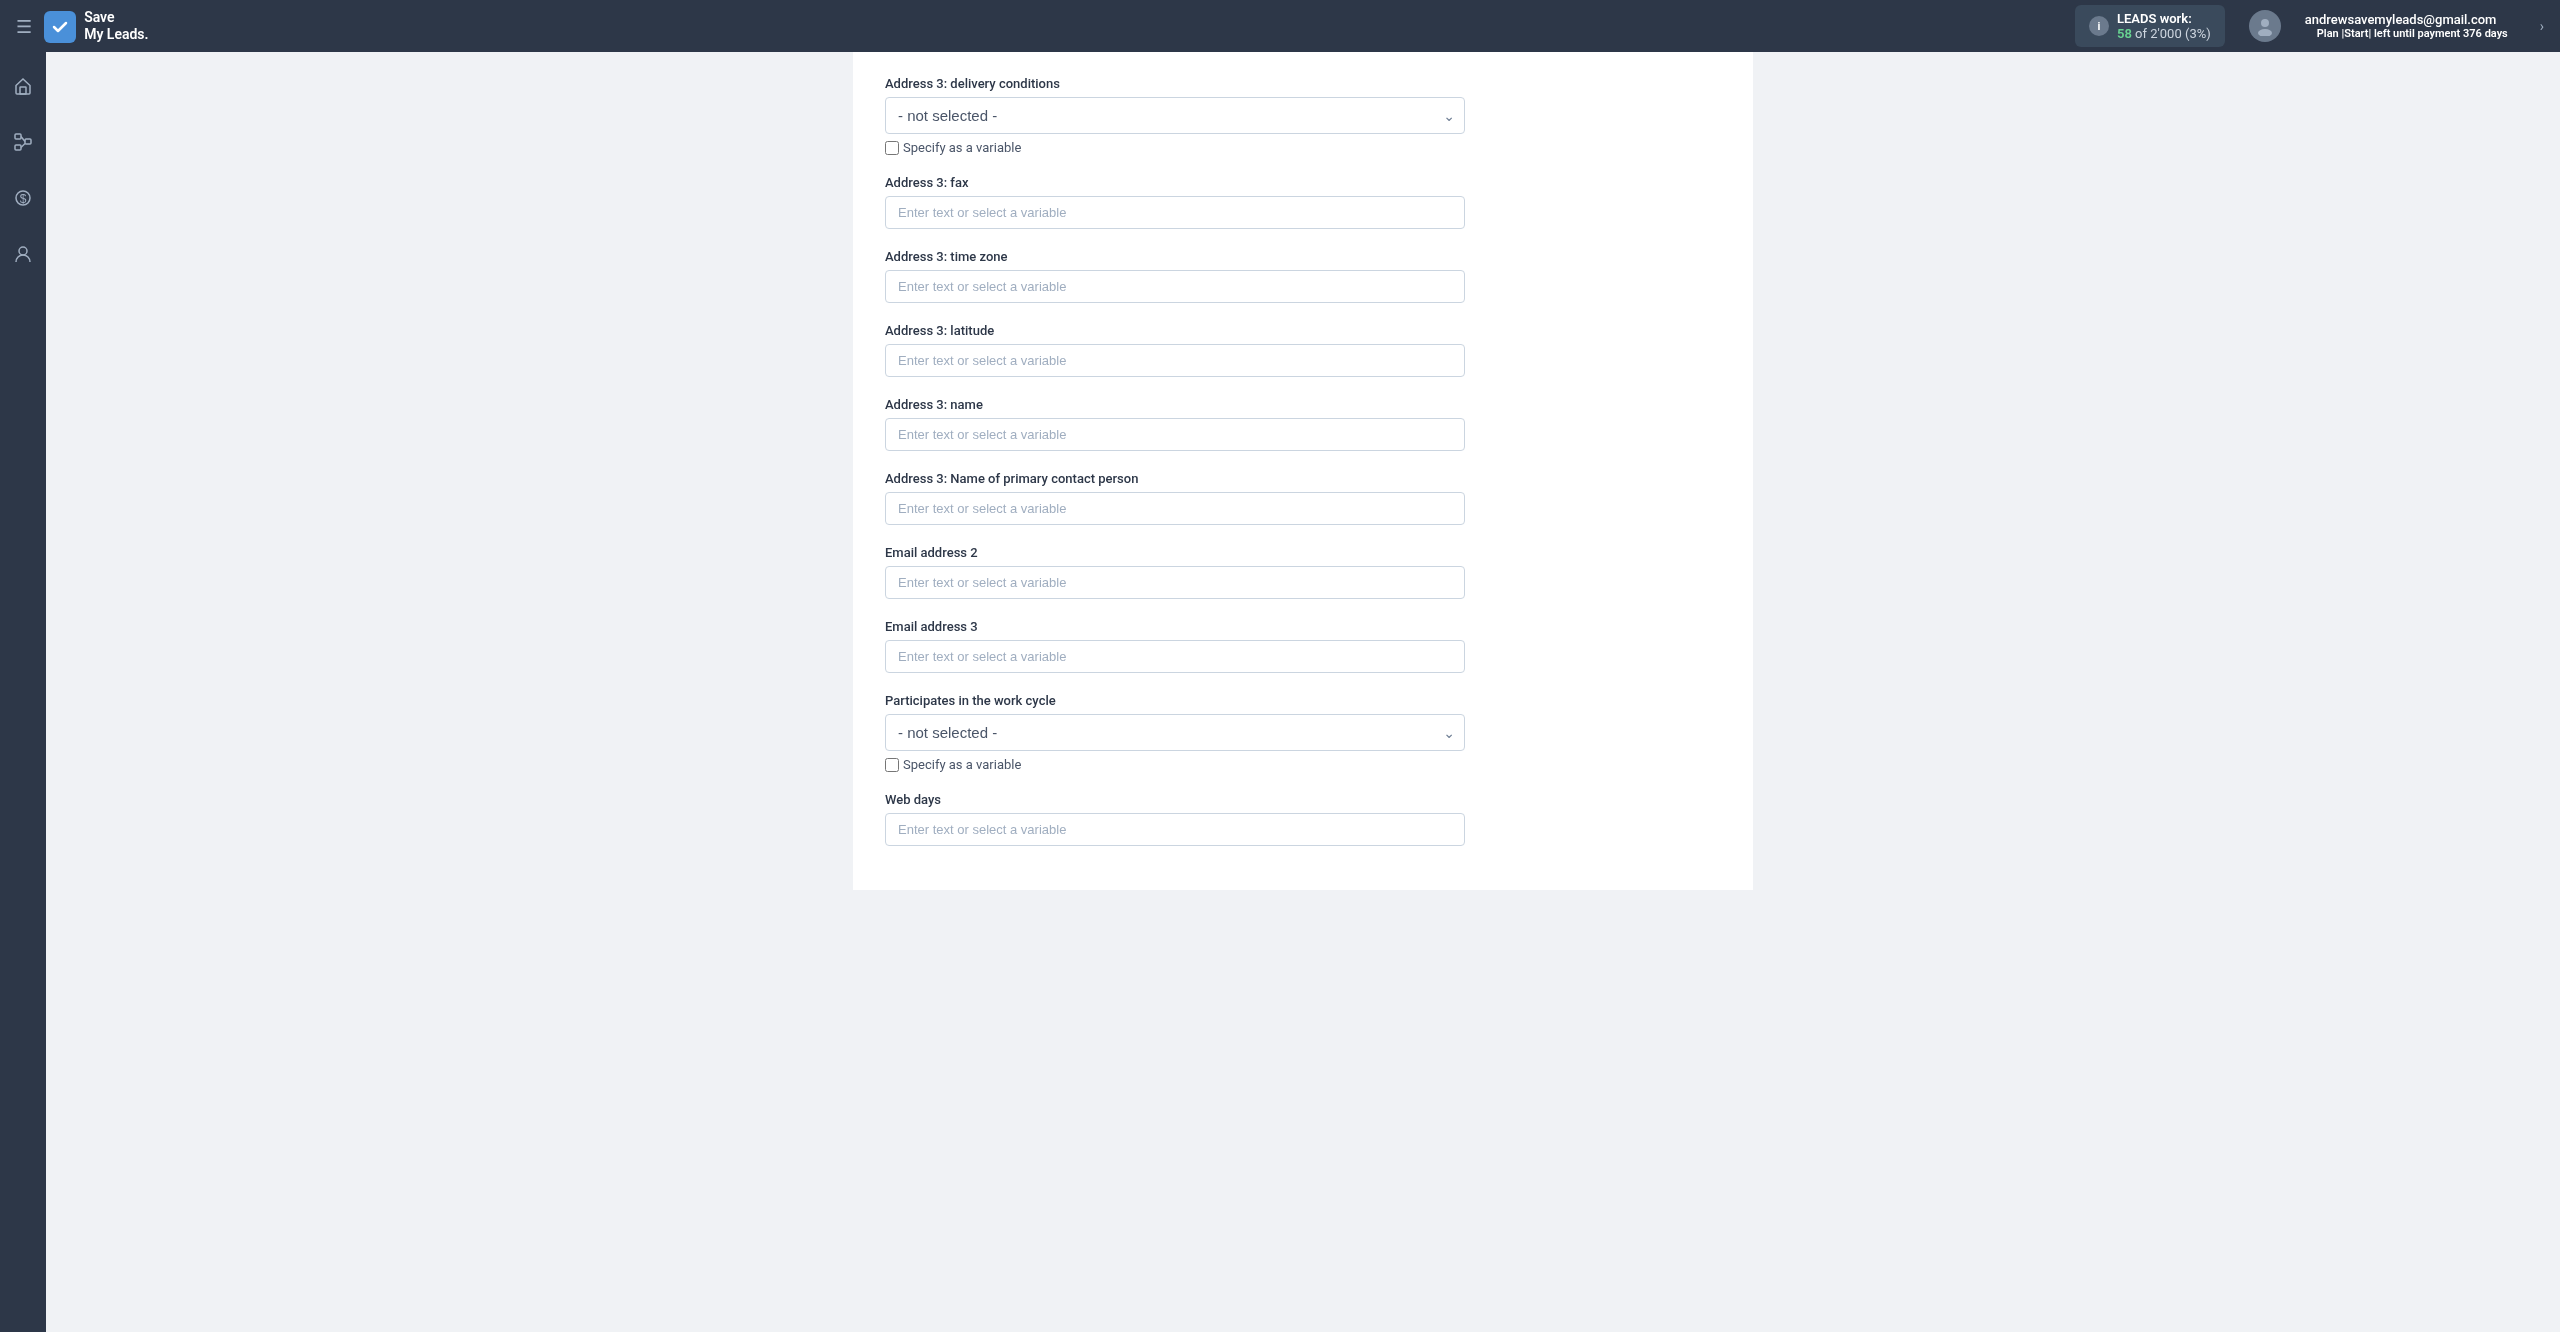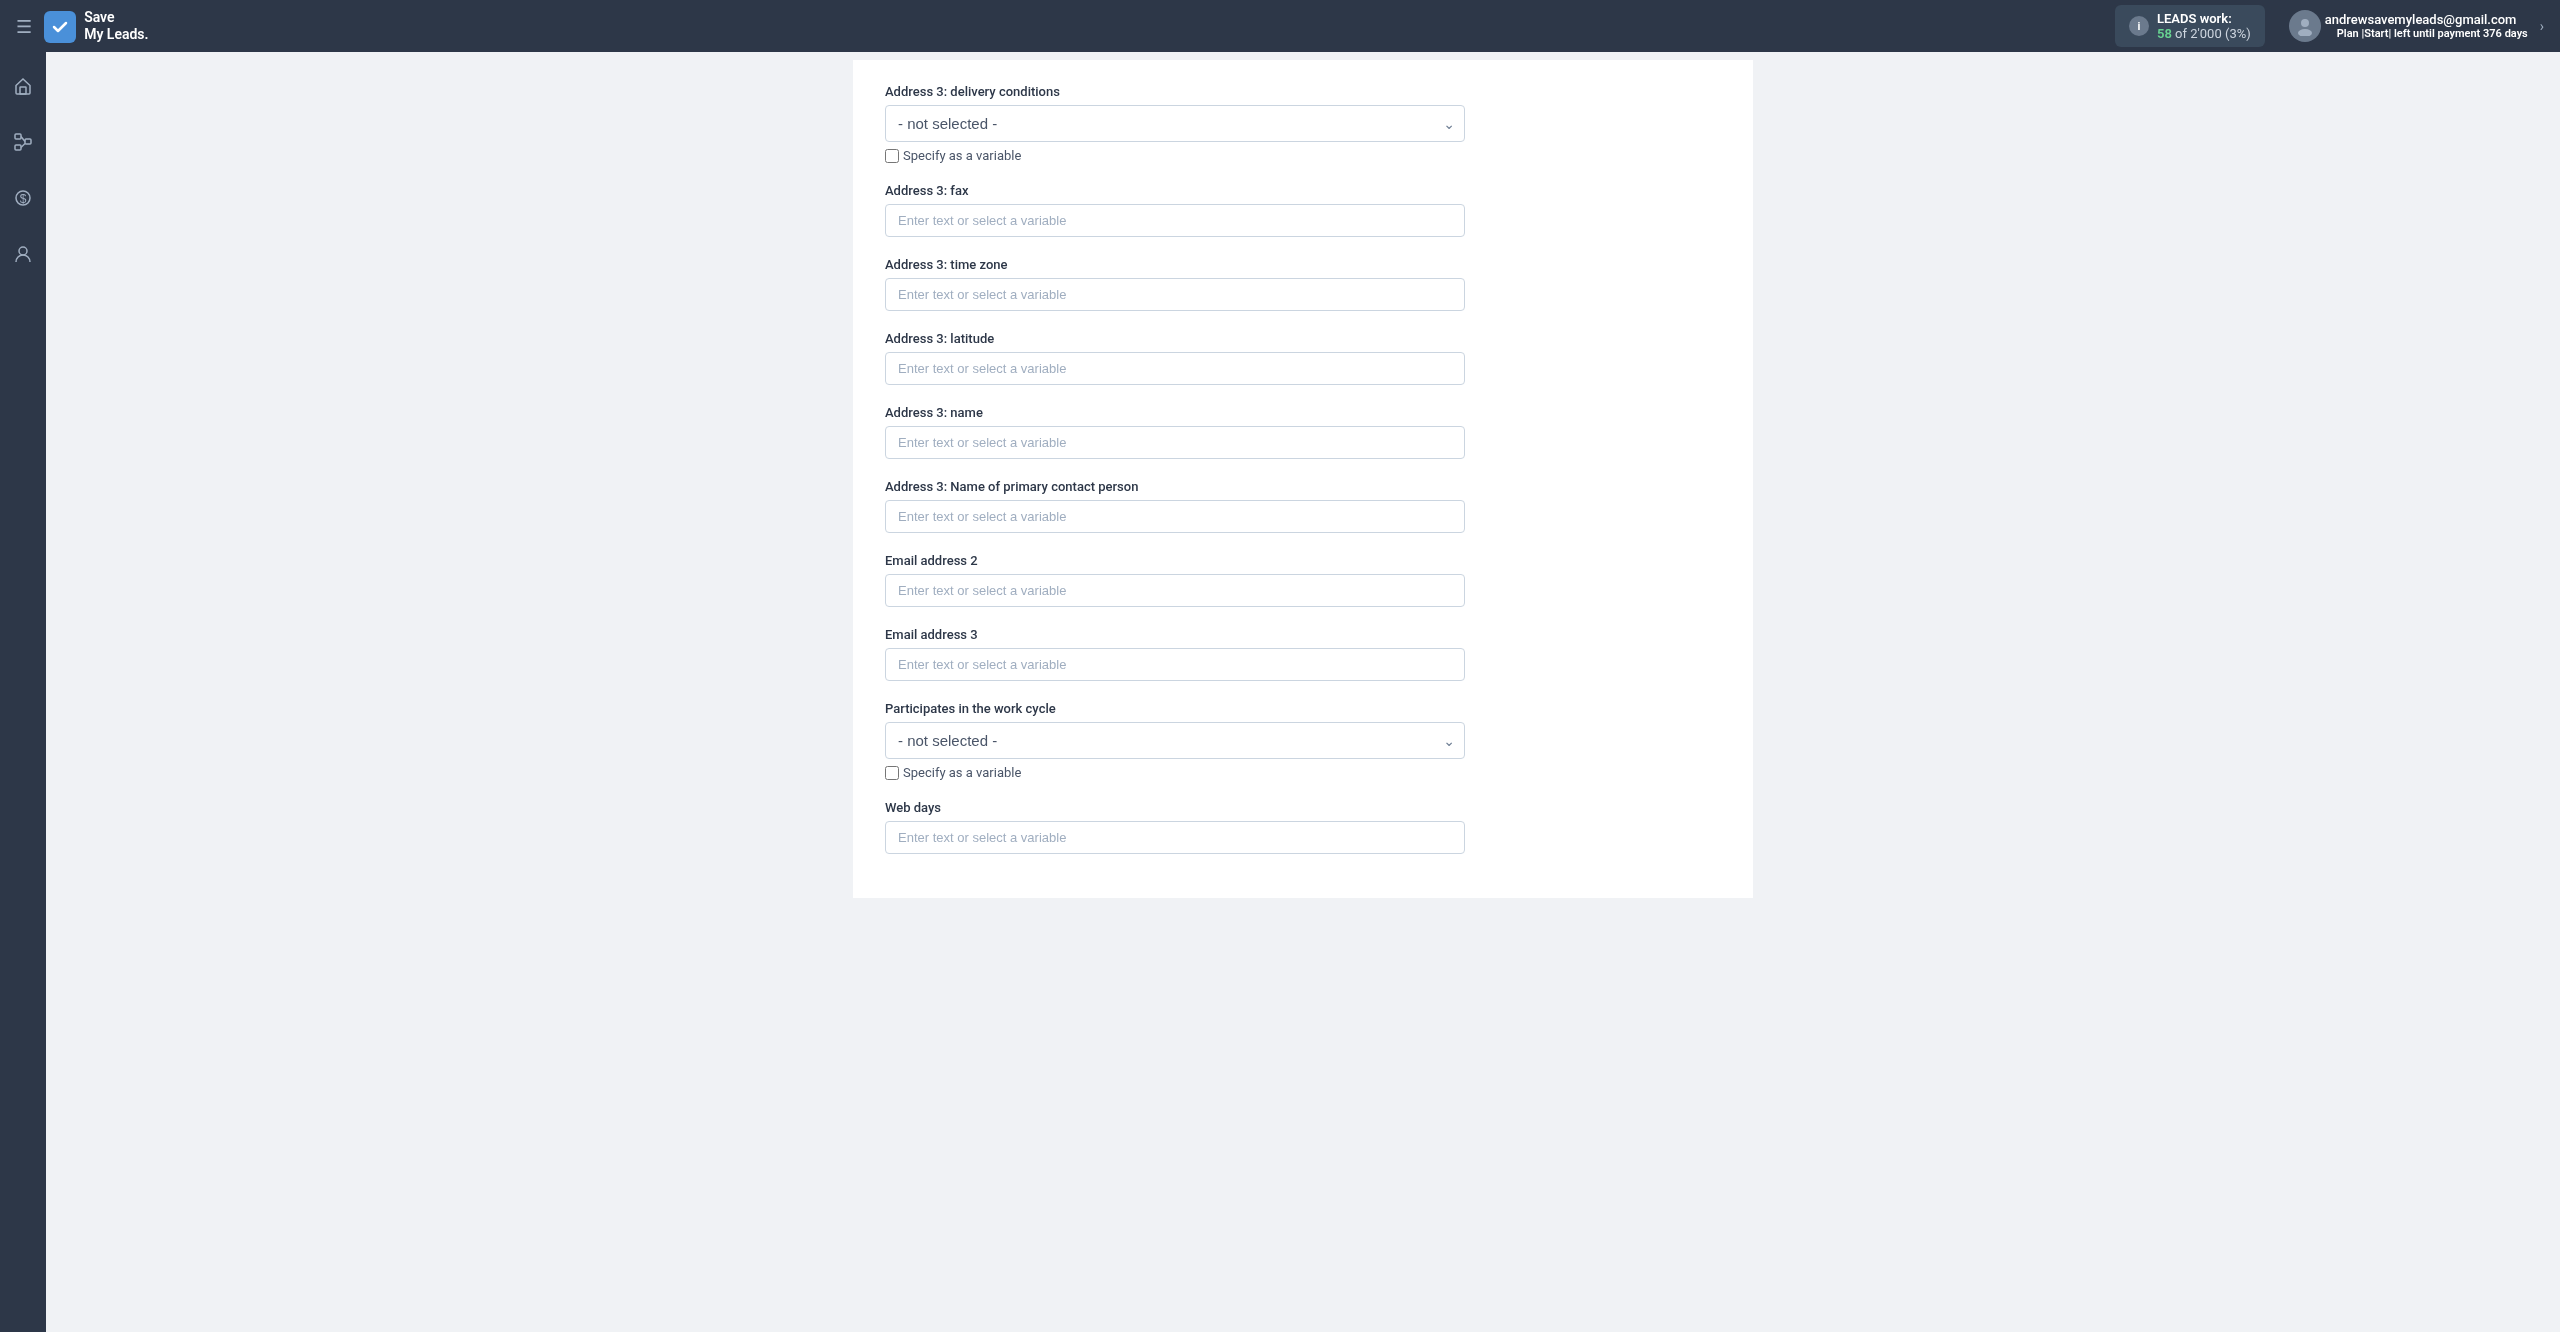--- a/index.html
+++ b/index.html
@@ -34,21 +34,21 @@
       font-size: 13px;
     }
     .leads-usage .info-icon {
       width: 20px; height: 20px; border-radius: 50%;
       background: #6b7a8d; display: flex; align-items: center; justify-content: center;
       color: white; font-size: 11px; font-weight: bold; flex-shrink: 0;
     }
     .leads-usage .usage-title { color: white; font-weight: 600; font-size: 13px; }
     .leads-count { color: #68d391; font-weight: 600; }
     .user-section {
-      display: flex; align-items: center; gap: 4px;
+      display: flex; align-items: center; gap: 24px;
       color: #cdd5df; font-size: 13px;
       margin-left: 12px;
       justify-content: space-between;
     }
     .user-avatar {
       width: 32px; height: 32px; border-radius: 50%;
       background: #6b7a8d; display: flex; align-items: center; justify-content: center;
       color: white; font-size: 14px;
     }
     .user-info .user-email { color: white; font-weight: 500; font-size: 13px; }
@@ -75,21 +75,21 @@
       display: flex; align-items: center; justify-content: center;
       color: #a0aec0; font-size: 18px; cursor: pointer;
       border-radius: 6px;
     }
 
     
     .main-content {
       flex: 1;
       overflow-y: auto;
       background: #f0f2f5;
-      padding: 8px;
+      padding: 0;
     }
     .form-area {
       background: white;
       margin: 0 auto;
       max-width: 900px;
       padding: 24px 32px;
     }
 
     
     .form-group { margin-bottom: 20px; }

